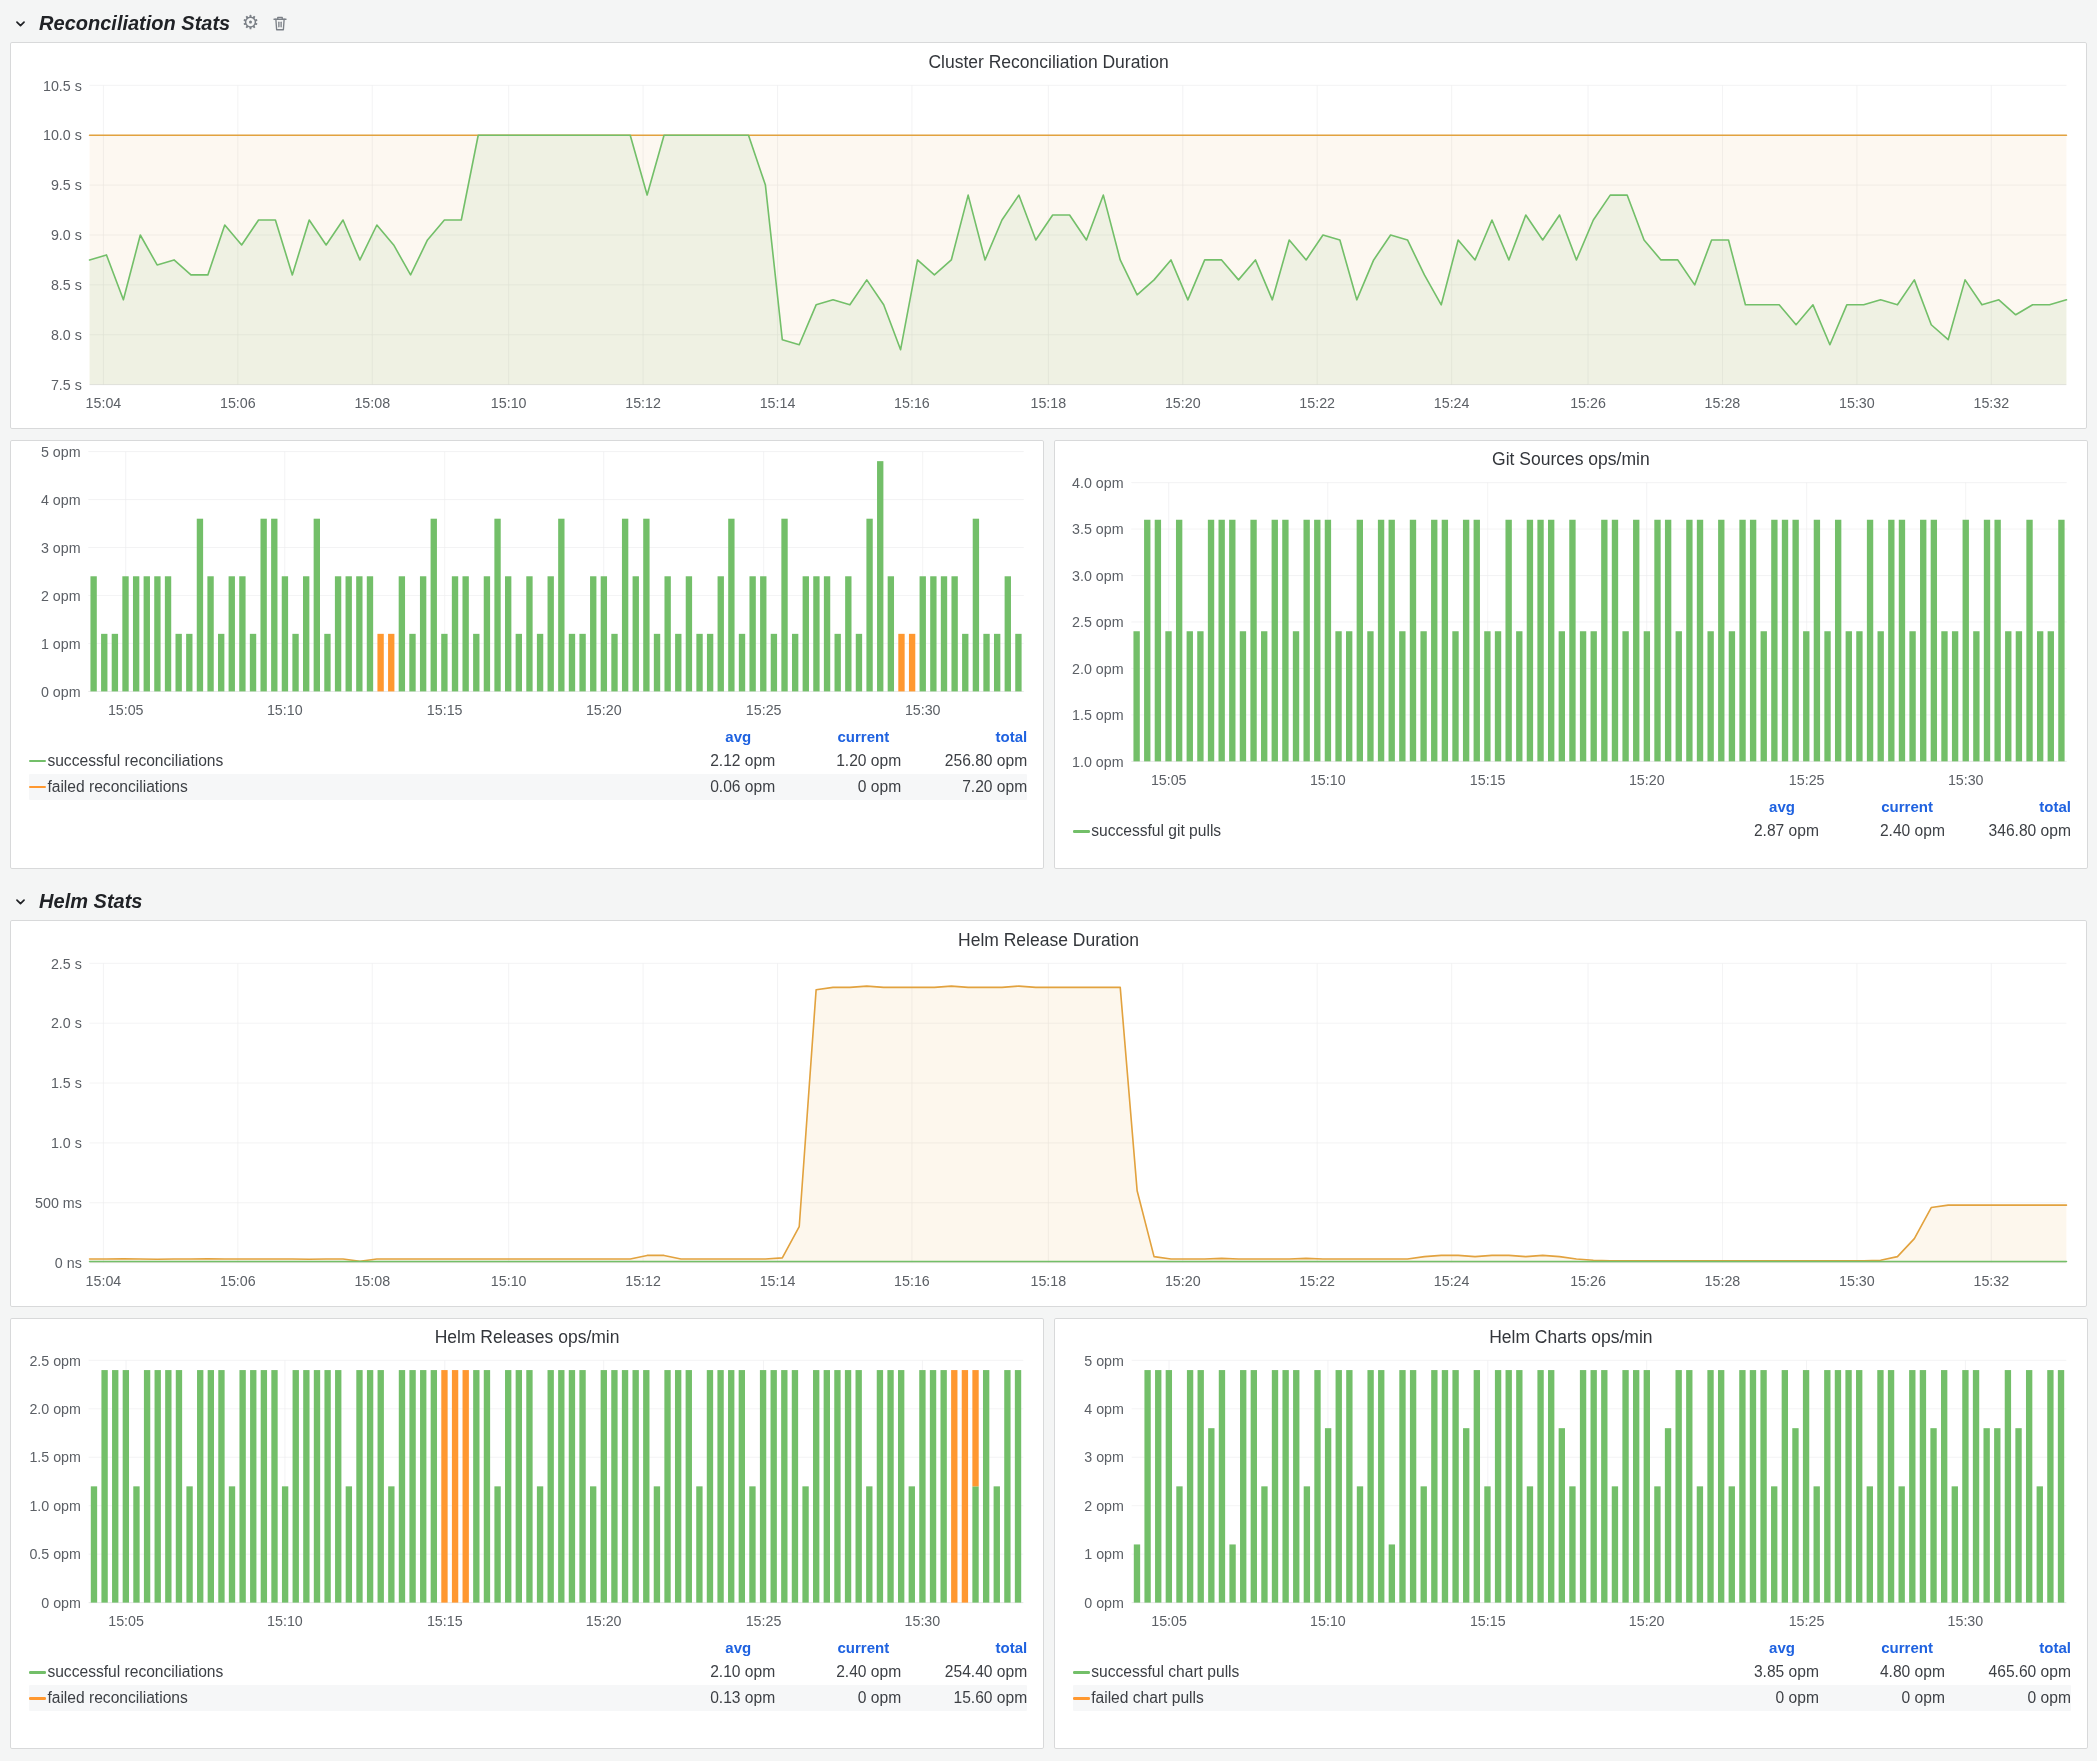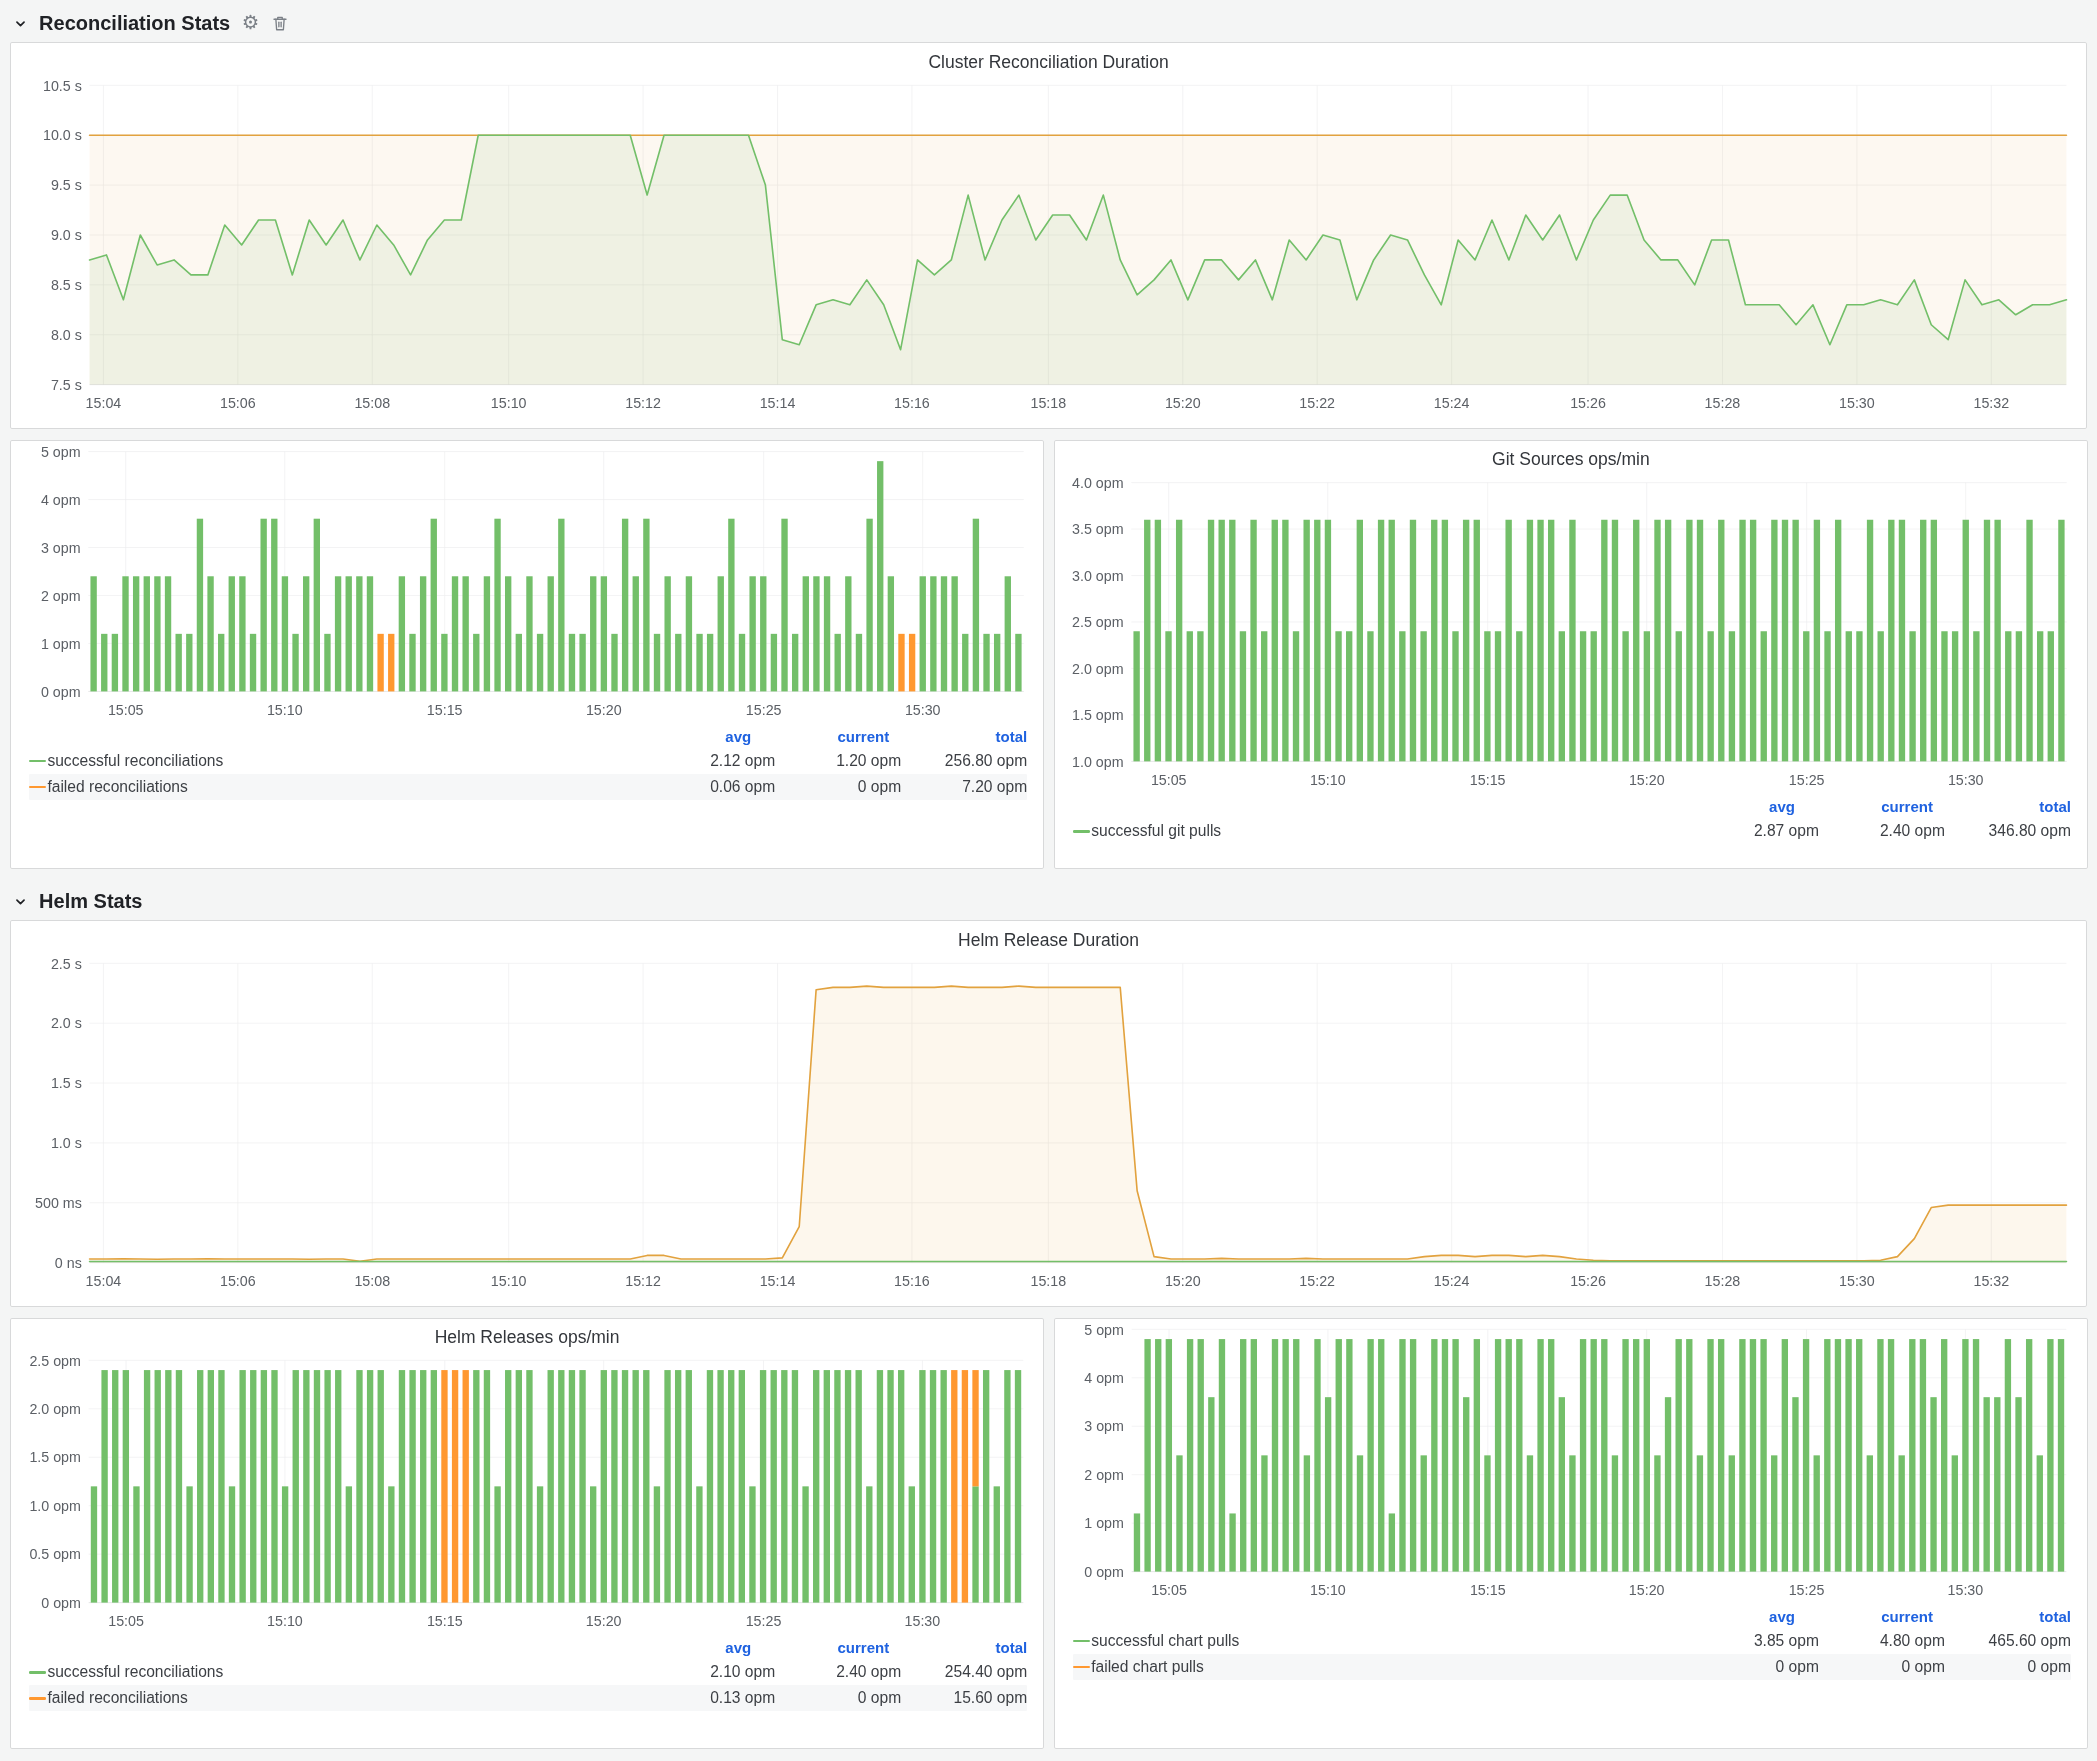--- a/index.html
+++ b/index.html
@@ -3,21 +3,21 @@
 <meta charset="utf-8">
 <style>
   html,body{margin:0;padding:0;}
   body{
     width:2097px;height:1761px;box-sizing:border-box;
     background:#f4f5f5;color:#24292e;
     font-family:"Liberation Sans",sans-serif;
     padding-top:3.9px;
   }
   .section-head{display:flex;align-items:center;gap:10.4px;padding:7.8px 14.3px 7.8px 11.7px;}
-  .section-title{font-size:20px;font-weight:700;color:#202226;}
+  .section-title{font-size:20px;font-weight:700;color:#202226;font-style:italic;}
   .chev{width:17px;height:17px;color:#202226;}
   .icon-btn{width:19.5px;height:19.5px;color:#7b8087;display:inline-flex;align-items:center;justify-content:center;}
   .icon-btn svg{width:18px;height:18px;}
   .gear-glyph{font-size:19.5px;line-height:19.5px;color:#7b8087;}
   .panel{background:#ffffff;border:0.6px solid #d8d9da;border-radius:1.9px;box-sizing:border-box;}
   .p-full{margin:0 10.4px;height:387px;}
   .row{display:flex;gap:10.4px;margin:10.4px 10.4px 0 10.4px;}
   .row .panel{flex:1;}
   .row-a .panel{height:429px;}
   .row-b .panel{height:431px;}
@@ -600,20 +600,21 @@
           <span>failed reconciliations</span>
         </span>
         <span class="lg-col">0.13 opm</span>
         <span class="lg-col">0 opm</span>
         <span class="lg-col">15.60 opm</span>
       </div>
     </div>
   </div>
 
   <div class="panel">
+    <div class="panel-title">Helm Charts ops/min</div>
     <div class="chart chart-d"><svg viewBox="0 0 1575 440" width="1021" height="285">
           <line x1="167.72" y1="16" x2="167.72" y2="390" stroke="#ececee" stroke-width="1"></line>
           <text x="167.72" y="426" text-anchor="middle" class="ax">15:05</text>
           <line x1="413.03" y1="16" x2="413.03" y2="390" stroke="#ececee" stroke-width="1"></line>
           <text x="413.03" y="426" text-anchor="middle" class="ax">15:10</text>
           <line x1="659.783" y1="16" x2="659.783" y2="390" stroke="#ececee" stroke-width="1"></line>
           <text x="659.783" y="426" text-anchor="middle" class="ax">15:15</text>
           <line x1="905.0930000000001" y1="16" x2="905.0930000000001" y2="390" stroke="#ececee" stroke-width="1"></line>
           <text x="905.0930000000001" y="426" text-anchor="middle" class="ax">15:20</text>
           <line x1="1151.846" y1="16" x2="1151.846" y2="390" stroke="#ececee" stroke-width="1"></line>

